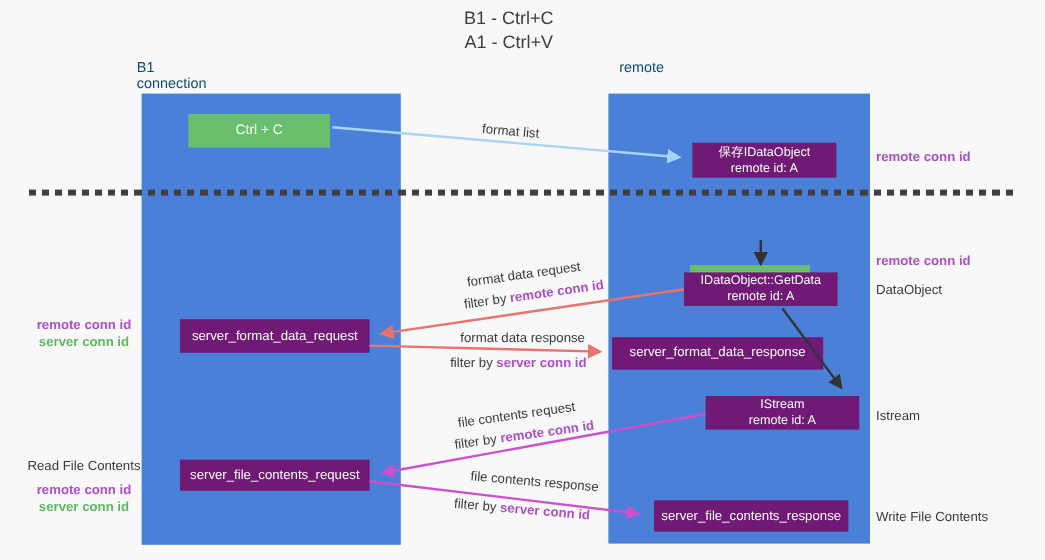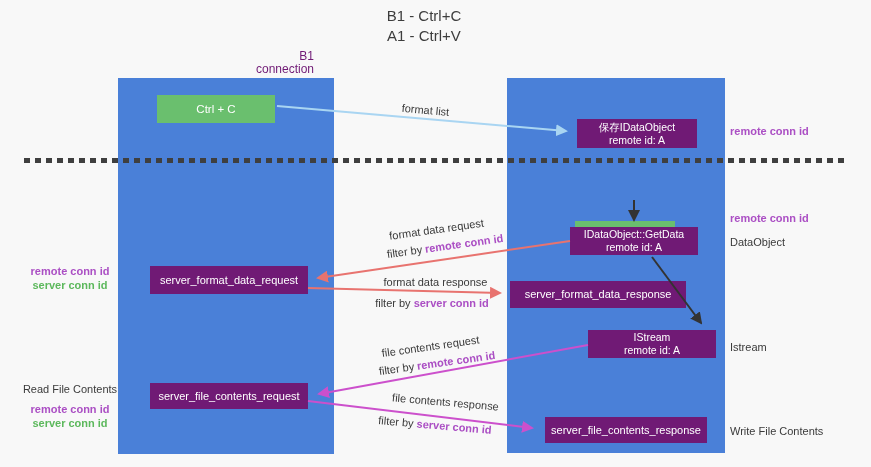--- a/index.html
+++ b/index.html
@@ -11,21 +11,21 @@
     color:#3d3d3d;
     overflow:hidden;
   }
   .abs{position:absolute;}
   
   .title{
     left:0;top:6px;width:848px;text-align:center;
     font-size:15px;line-height:20px;color:#3d3d3d;z-index:4;
   }
   
-  .lane-header{top:50px;text-align:right;font-size:12px;line-height:13px;color:#701a75;z-index:4;}
+  .lane-header{top:50px;text-align:left;font-size:12px;line-height:13px;color:#0c4a6e;z-index:4;}
   .lane-header-b1{left:114px;width:200px;}
   .lane-header-a1{left:516px;width:200px;}
   
   .panel{background:#4a80d8;z-index:1;}
   .panel-b1{left:118px;top:78px;width:216px;height:376px;}
   .panel-a1{left:507px;top:78px;width:218px;height:375px;}
   
   .node{
     display:flex;align-items:center;justify-content:center;flex-direction:column;
     color:#ffffff;text-align:center;z-index:2;
@@ -73,20 +73,21 @@
   <div class="abs title">
     <div>B1 - Ctrl+C</div>
     <div>A1 - Ctrl+V</div>
   </div>
 
   <div class="abs lane-header lane-header-b1">
     <div>B1</div>
     <div>connection</div>
   </div>
   <div class="abs lane-header lane-header-a1">
+    <div>remote</div>
   </div>
 
   <div class="abs panel panel-b1"></div>
   <div class="abs panel panel-a1"></div>
 
   <div class="abs divider"></div>
 
   <svg class="abs arrows" width="871" height="467" viewBox="0 0 871 467">
     <defs>
       <marker id="m-blue" markerWidth="6" markerHeight="6" refX="5" refY="3" orient="auto">

